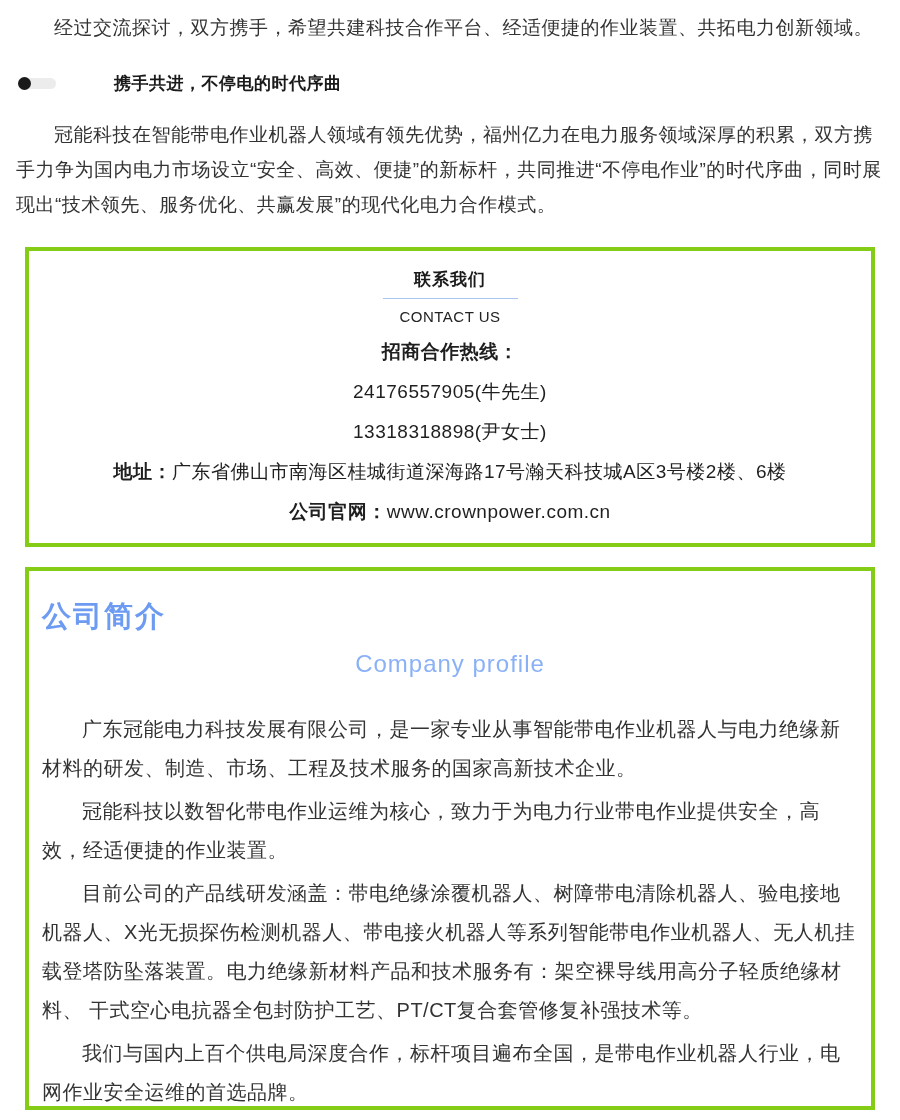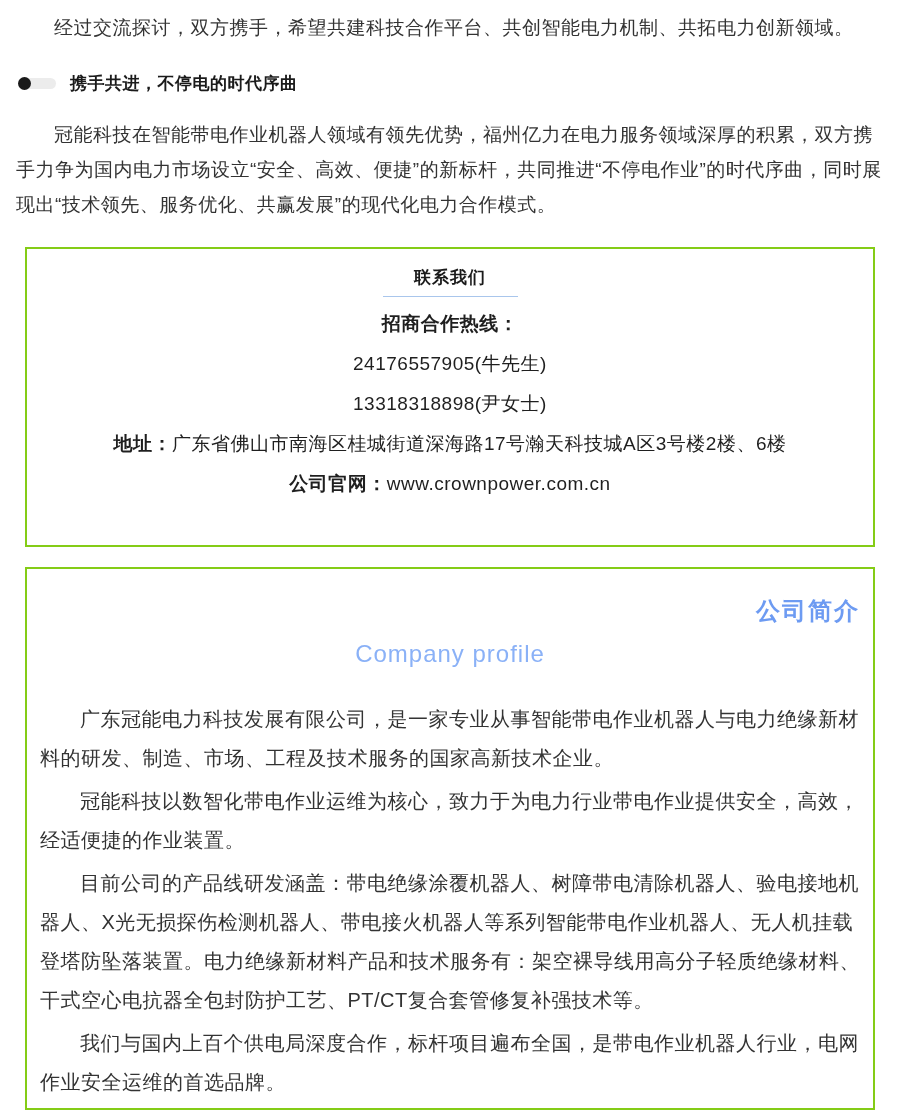--- a/index.html
+++ b/index.html
@@ -21,20 +21,21 @@
     color: #333333;
     text-indent: 2em;
     letter-spacing: 0.5px;
   }
   .intro { margin-top: 2px; }
 
   .section-heading {
     display: flex;
     align-items: center;
     margin: 27px 16px 0 18px;
+    gap: 44px;
   }
   .bullet {
     position: relative;
     width: 38px;
     height: 13px;
     margin-right: 14px;
     flex: 0 0 auto;
   }
   .bullet .pill {
     position: absolute;
@@ -54,21 +55,21 @@
     font-size: 17px;
     font-weight: bold;
     color: #1a1a1a;
     letter-spacing: 0.5px;
   }
   .section-para { margin-top: 22px; }
 
   
   .blue-box {
     margin: 4px 25px;
-    border: 2px solid #84cc16;
+    border: 4px solid #84cc16;
     background: #ffffff;
   }
   .contact-box {
     margin-top: 25px;
     height: 300px;
     text-align: center;
     padding-top: 17px;
   }
   .contact-title {
     font-size: 17px;
@@ -98,22 +99,22 @@
   .contact-line .label { font-weight: bold; }
   .contact-line .value { font-weight: normal; }
 
   
   .profile-box {
     margin-top: 20px;
     height: 543px;
     padding: 26px 13px 0 13px;
   }
   .profile-title {
-    text-align: right;
-    font-size: 24px;
+    text-align: left;
+    font-size: 29px;
     font-weight: bold;
     color: #6d9bf2;
     letter-spacing: 2px;
   }
   .profile-subtitle {
     text-align: center;
     margin-top: 13px;
     font-size: 24px;
     color: #8ab1f7;
     letter-spacing: 1px;
@@ -126,35 +127,36 @@
     text-indent: 2em;
     letter-spacing: 0.5px;
     margin-bottom: 4px;
   }
 </style>
 </head>
 <body>
 
 <div class="page">
 
-  <p class="body-para intro">经过交流探讨，双方携手，希望共建科技合作平台、共创智能电力机制、共拓电力创新领域。</p>
+  <p class="body-para intro">经过交流探讨，双方携手，希望共建科技合作平台、经适便捷的作业装置、共拓电力创新领域。</p>
 
   <div class="section-heading">
     <span class="bullet">
       <span class="pill"></span>
       <span class="dot"></span>
     </span>
     <span class="heading-text">携手共进，不停电的时代序曲</span>
   </div>
 
   <p class="body-para section-para">冠能科技在智能带电作业机器人领域有领先优势，福州亿力在电力服务领域深厚的积累，双方携手力争为国内电力市场设立“安全、高效、便捷”的新标杆，共同推进“不停电作业”的时代序曲，同时展现出“技术领先、服务优化、共赢发展”的现代化电力合作模式。</p>
 
   <div class="blue-box contact-box">
     <div class="contact-title">联系我们</div>
     <div class="title-underline"></div>
+    <div class="contact-subtitle">CONTACT US</div>
 
     <div class="contact-line bold-label">招商合作热线：</div>
 
     <div class="contact-line">24176557905(牛先生)</div>
 
     <div class="contact-line">13318318898(尹女士)</div>
 
     <div class="contact-line">
       <span class="label">地址：</span><span class="value">广东省佛山市南海区桂城街道深海路17号瀚天科技城A区3号楼2楼、6楼</span>
     </div>

